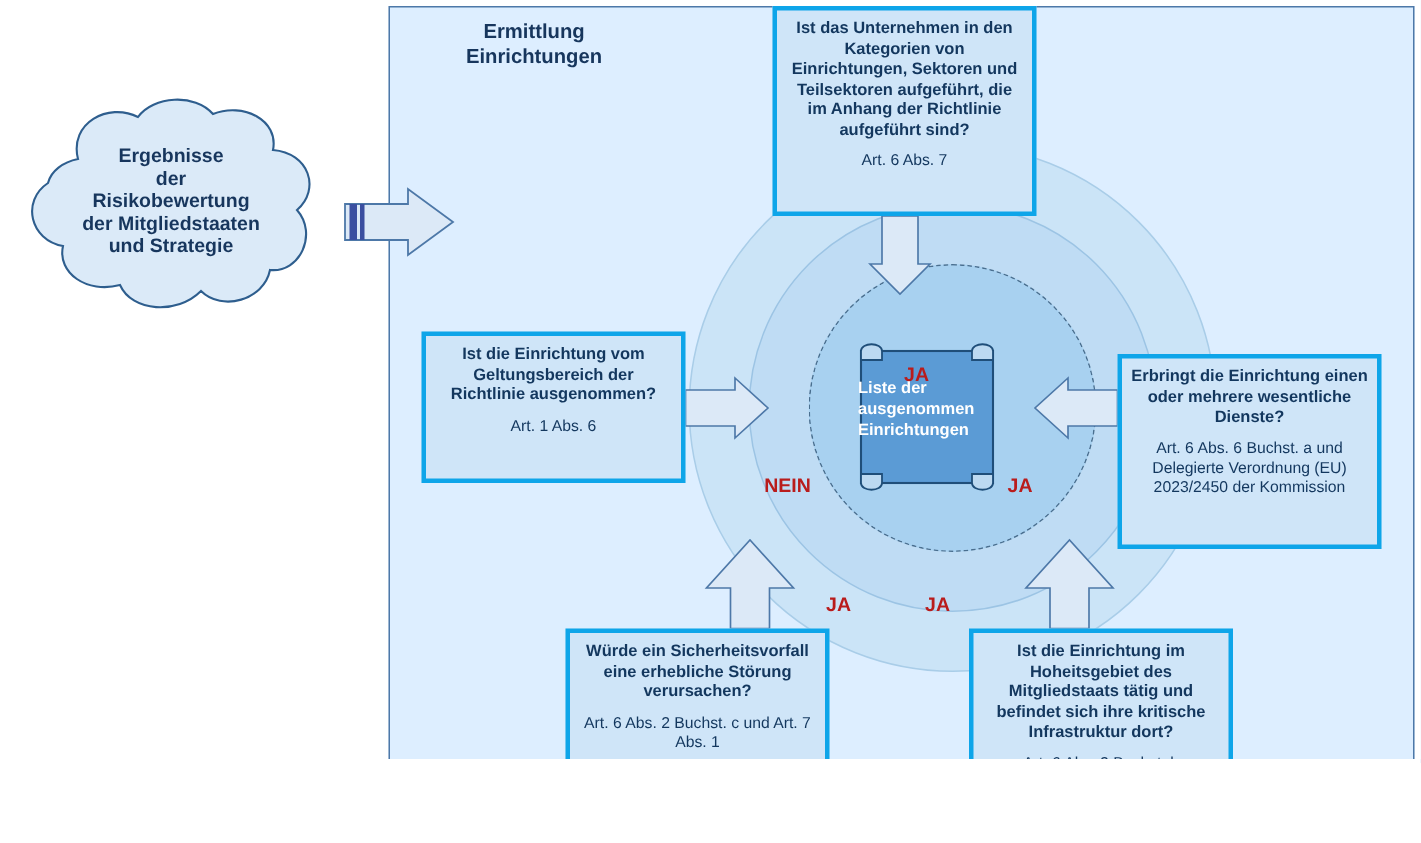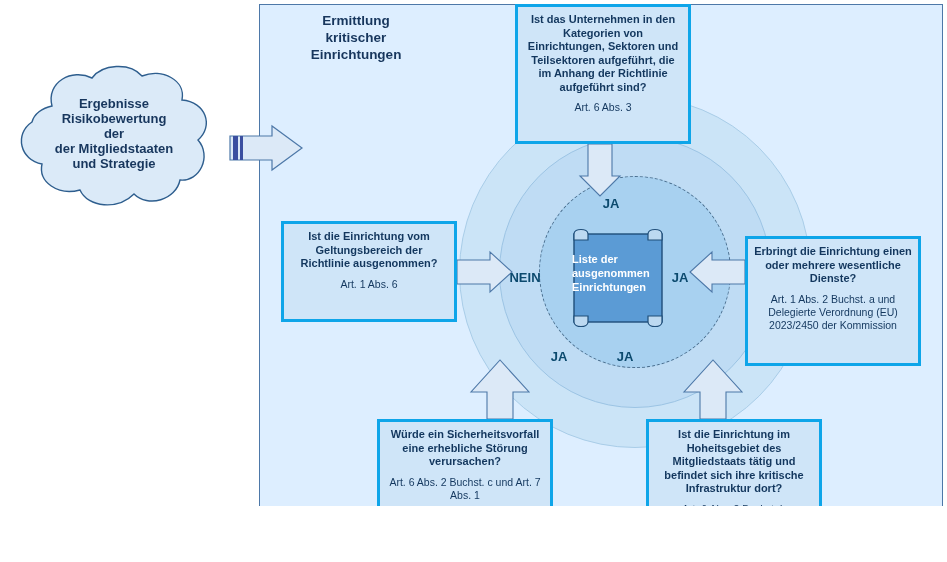--- a/index.html
+++ b/index.html
@@ -96,22 +96,23 @@
     font-size: 11px;
     font-weight: bold;
     color: #ffffff;
     line-height: 14px;
   }
 
   
   .answer {
     font-size: 13px;
     font-weight: bold;
-    color: #0c4a6e;
-    text-align: center;
+    color: #b91c1c;
+    text-align: center;
+    margin-top: 46px;
   }
   #ans-top   { left: 576px; top: 196px; width: 70px; }
   #ans-left  { left: 495px; top: 270px; width: 60px; }
   #ans-right { left: 655px; top: 270px; width: 50px; }
   #ans-bl    { left: 534px; top: 349px; width: 50px; }
   #ans-br    { left: 600px; top: 349px; width: 50px; }
 
   
   .box {
     background: #cfe5f8;
@@ -147,36 +148,35 @@
 <div id="canvas">
 
   <div class="abs" id="panel"></div>
 
   <div class="abs circle" id="circle-outer"></div>
   <div class="abs circle" id="circle-mid"></div>
   <div class="abs circle" id="circle-inner"></div>
 
   <div class="abs" id="panel-title">
     <div>Ermittlung</div>
-    <div>kritischer</div>
     <div>Einrichtungen</div>
   </div>
 
   <div class="abs" id="cloud-wrap">
     <svg width="216" height="156" viewBox="0 0 216 156" xmlns="http://www.w3.org/2000/svg">
       <path d="M46,44 C40,20 66,6 86,16 C96,2 124,0 136,14 C156,6 180,18 176,38
                C200,40 208,64 192,78 C206,94 194,120 174,118
                C170,138 142,146 128,132 C112,148 82,146 74,128
                C52,134 32,120 36,102 C14,98 8,72 26,60 C28,52 36,46 46,44 Z" fill="#dbeaf8" stroke="#2e5e8e" stroke-width="1.4"></path>
     </svg>
   </div>
   <div class="abs" id="cloud-text">
     <div>Ergebnisse</div>
+    <div>der</div>
     <div>Risikobewertung</div>
-    <div>der</div>
     <div>der Mitgliedstaaten</div>
     <div>und Strategie</div>
   </div>
 
   <div class="abs" id="cloud-arrow">
     <svg width="84" height="48" viewBox="0 0 84 48" xmlns="http://www.w3.org/2000/svg">
       <path d="M2,12 L44,12 L44,2 L74,24 L44,46 L44,36 L2,36 Z" fill="#dce9f7" stroke="#4d78a8" stroke-width="1.2"></path>
       <rect x="5" y="12" width="5" height="24" fill="#3b4fa0"></rect>
       <rect x="12" y="12" width="3" height="24" fill="#3b4fa0"></rect>
     </svg>
@@ -211,31 +211,31 @@
   </div>
 
   <div class="abs answer" id="ans-top">JA</div>
   <div class="abs answer" id="ans-left">NEIN</div>
   <div class="abs answer" id="ans-right">JA</div>
   <div class="abs answer" id="ans-bl">JA</div>
   <div class="abs answer" id="ans-br">JA</div>
 
   <div class="abs box" id="box-top">
     <div class="title">Ist das Unternehmen in den Kategorien von Einrichtungen, Sektoren und Teilsektoren aufgeführt, die im Anhang der Richtlinie aufgeführt sind?</div>
-    <div class="ref">Art. 6 Abs. 3</div>
+    <div class="ref">Art. 6 Abs. 7</div>
   </div>
 
   <div class="abs box" id="box-left">
     <div class="title">Ist die Einrichtung vom Geltungsbereich der Richtlinie ausgenommen?</div>
     <div class="ref">Art. 1 Abs. 6</div>
   </div>
 
   <div class="abs box" id="box-right">
     <div class="title">Erbringt die Einrichtung einen oder mehrere wesentliche Dienste?</div>
-    <div class="ref">Art. 1 Abs. 2 Buchst. a und Delegierte Verordnung (EU) 2023/2450 der Kommission</div>
+    <div class="ref">Art. 6 Abs. 6 Buchst. a und Delegierte Verordnung (EU) 2023/2450 der Kommission</div>
   </div>
 
   <div class="abs box" id="box-bottom-left">
     <div class="title">Würde ein Sicherheitsvorfall eine erhebliche Störung verursachen?</div>
     <div class="ref">Art. 6 Abs. 2 Buchst. c und Art. 7 Abs. 1</div>
   </div>
 
   <div class="abs box" id="box-bottom-right">
     <div class="title">Ist die Einrichtung im Hoheitsgebiet des Mitgliedstaats tätig und befindet sich ihre kritische Infrastruktur dort?</div>
     <div class="ref">Art. 6 Abs. 2 Buchst. b</div>

